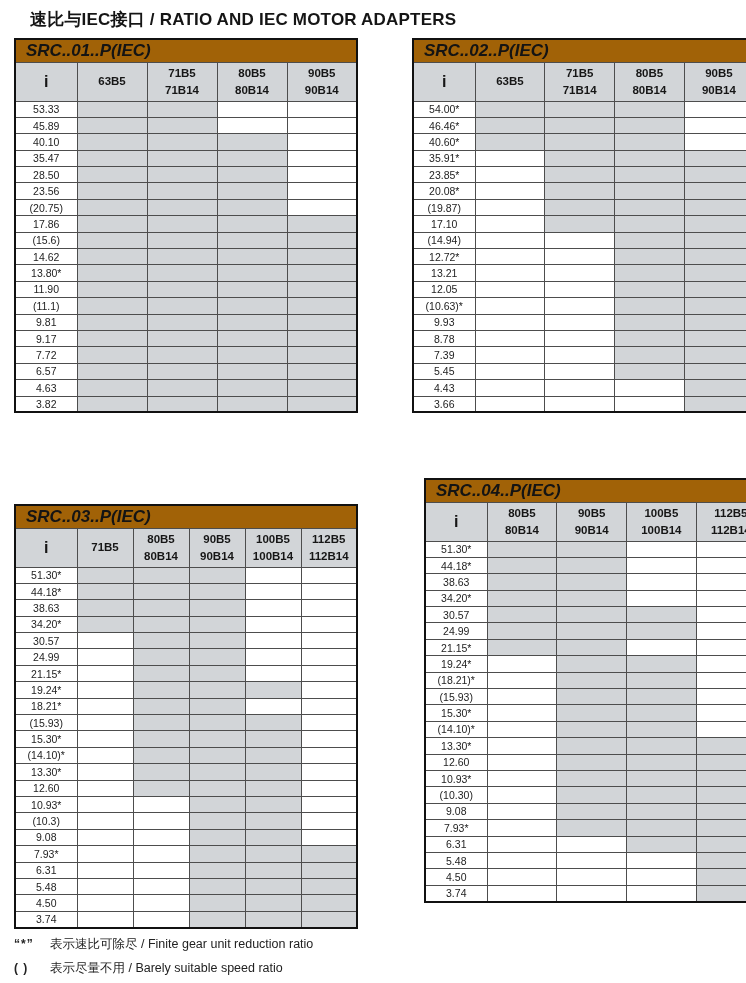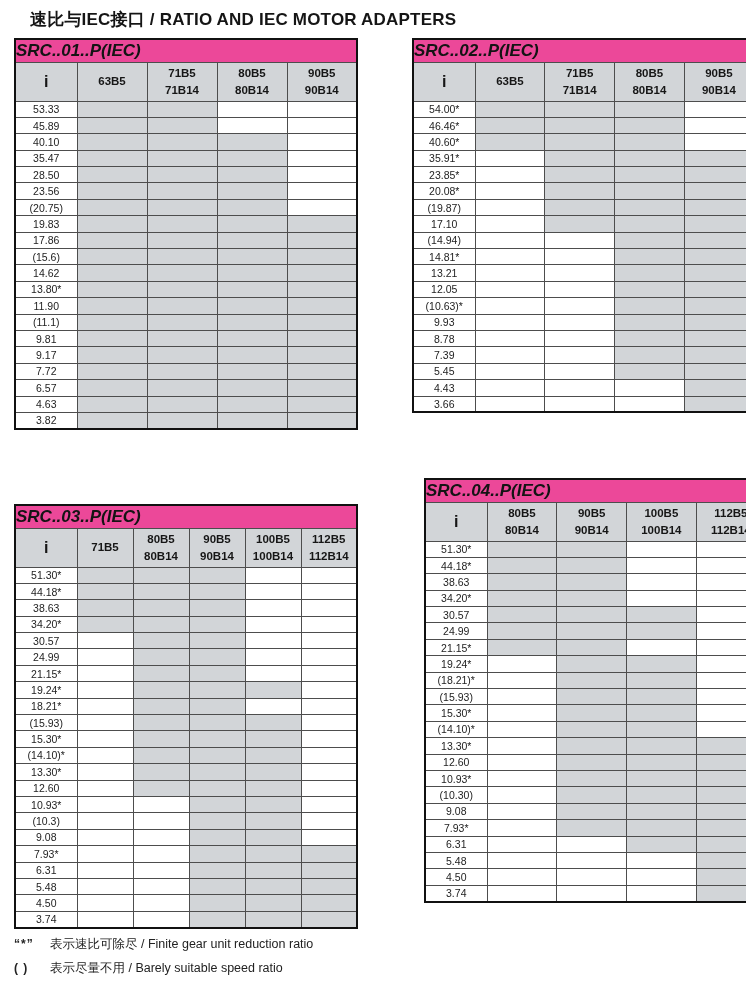--- a/index.html
+++ b/index.html
@@ -17,23 +17,23 @@
   #t0 { left: 14px;  top: 38px;  width: 344px; }
   #t1 { left: 388px; top: 38px;  width: 343px; margin-left: 24px; }
   #t2 { left: 14px;  top: 504px; width: 344px; }
   #t3 { left: 388px; top: 478px; width: 343px; margin-left: 36px; }
   table.tbl {
     width: 100%; border-collapse: collapse; table-layout: fixed;
     border: 2px solid #111;
   }
   .tbl td, .tbl th { border: 1px solid #4d4d4d; overflow: hidden; }
   .tbl-title {
-    background: #ec4899; text-align: left; height: 23px;
+    background: #a16207; text-align: left; height: 23px;
     font-size: 17px; font-weight: bold; font-style: italic;
-    padding-left: 0; color: #141414;
+    padding-left: 10px; color: #141414;
     border-bottom: 1px solid #111;
   }
   .hdr {
     background: #d2d5d8; height: 39px; text-align: center;
     font-size: 11.5px; font-weight: bold; line-height: 1.45;
     border-bottom: 2px solid #111; color: #161616;
   }
   .hdr.col-i { font-size: 16px; font-style: normal; }
   .col-i { border-right: 2px solid #111; }
   td.val {
@@ -133,27 +133,20 @@
           <td class="navail"></td>
         </tr>
         <tr>
           <td class="val col-i">(20.75)</td>
           <td class="avail"></td>
           <td class="avail"></td>
           <td class="avail"></td>
           <td class="navail"></td>
         </tr>
         <tr>
-          <td class="val col-i">19.83</td>
-          <td class="avail"></td>
-          <td class="avail"></td>
-          <td class="avail"></td>
-          <td class="avail"></td>
-        </tr>
-        <tr>
           <td class="val col-i">17.86</td>
           <td class="avail"></td>
           <td class="avail"></td>
           <td class="avail"></td>
           <td class="avail"></td>
         </tr>
         <tr>
           <td class="val col-i">(15.6)</td>
           <td class="avail"></td>
           <td class="avail"></td>
@@ -326,21 +319,21 @@
           <td class="avail"></td>
         </tr>
         <tr>
           <td class="val col-i">(14.94)</td>
           <td class="navail"></td>
           <td class="navail"></td>
           <td class="avail"></td>
           <td class="avail"></td>
         </tr>
         <tr>
-          <td class="val col-i">14.81*</td>
+          <td class="val col-i">12.72*</td>
           <td class="navail"></td>
           <td class="navail"></td>
           <td class="avail"></td>
           <td class="avail"></td>
         </tr>
         <tr>
           <td class="val col-i">13.21</td>
           <td class="navail"></td>
           <td class="navail"></td>
           <td class="avail"></td>

